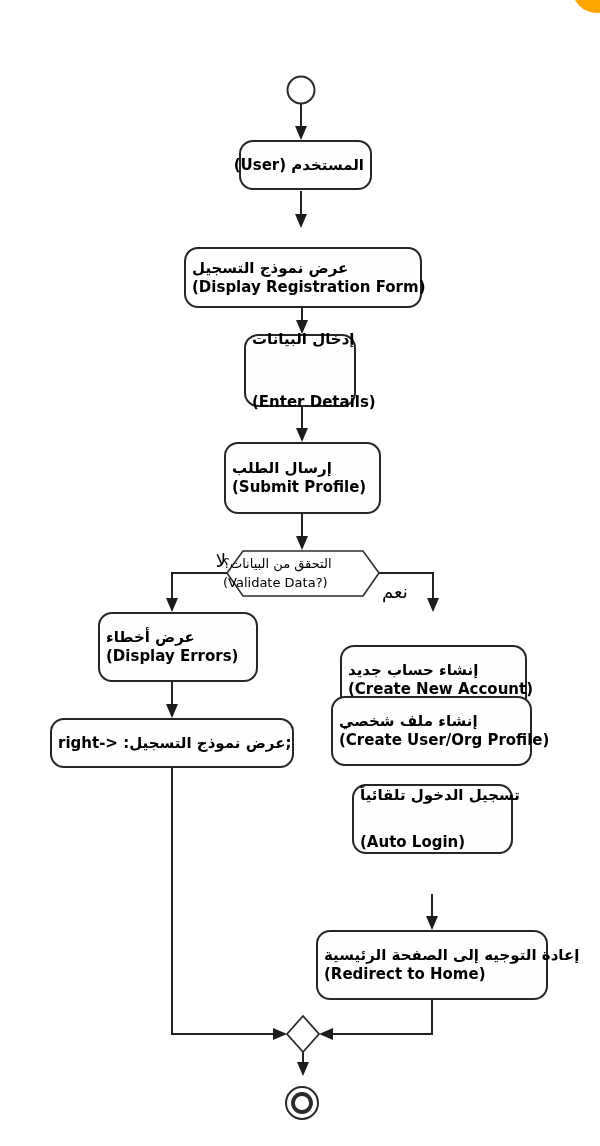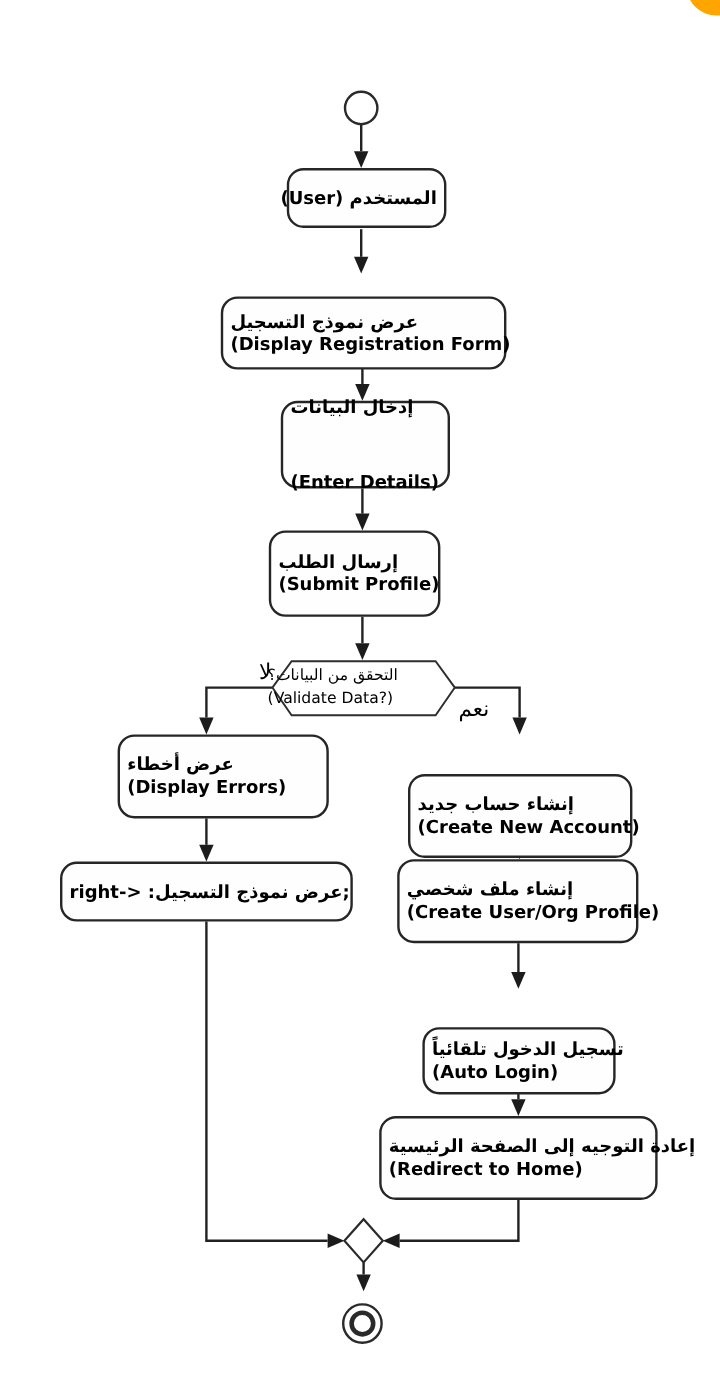--- a/index.html
+++ b/index.html
@@ -86,57 +86,57 @@
 
   <div class="node rtl" style="left:239px;top:140px;width:133px;height:50px;">
     <div class="ln">المستخدم (User)</div>
   </div>
 
   <div class="node" style="left:184px;top:228px;width:238px;height:61px;margin-top:19px;">
     <div class="ln">عرض نموذج التسجيل</div>
     <div class="ln">(Display Registration Form)</div>
   </div>
 
-  <div class="node" style="left:234px;top:334px;width:141px;height:73px;gap:44px;">
+  <div class="node" style="left:244px;top:334px;width:112px;height:73px;gap:44px;">
     <div class="ln">إدخال البيانات</div>
     <div class="ln">(Enter Details)</div>
   </div>
 
-  <div class="node" style="left:224px;top:442px;width:143px;height:72px;">
+  <div class="node" style="left:224px;top:442px;width:157px;height:72px;">
     <div class="ln">إرسال الطلب</div>
     <div class="ln">(Submit Profile)</div>
   </div>
 
   <div class="hex-label">
     <div class="ln">التحقق من البيانات؟</div>
     <div class="ln">(Validate Data?)</div>
   </div>
   <div class="branch-label branch-no">لا</div>
   <div class="branch-label branch-yes">نعم</div>
 
-  <div class="node" style="left:98px;top:612px;width:176px;height:70px;">
+  <div class="node" style="left:98px;top:612px;width:160px;height:70px;">
     <div class="ln">عرض أخطاء</div>
     <div class="ln">(Display Errors)</div>
   </div>
 
   <div class="node ltr raw-box" style="left:50px;top:718px;width:244px;height:50px;">
     <div class="ln">right-&gt; :عرض نموذج التسجيل;</div>
   </div>
 
   <div class="node" style="left:340px;top:645px;width:187px;height:70px;">
     <div class="ln">إنشاء حساب جديد</div>
     <div class="ln">(Create New Account)</div>
   </div>
 
-  <div class="node" style="left:331px;top:716px;width:201px;height:70px;">
+  <div class="node" style="left:331px;top:696px;width:201px;height:70px;">
     <div class="ln">إنشاء ملف شخصي</div>
     <div class="ln">(Create User/Org Profile)</div>
   </div>
 
-  <div class="node" style="left:352px;top:856px;width:161px;height:56px;">
+  <div class="node" style="left:352px;top:784px;width:161px;height:70px;justify-content:space-between;">
     <div class="ln">تسجيل الدخول تلقائياً</div>
     <div class="ln">(Auto Login)</div>
   </div>
 
   <div class="node" style="left:316px;top:930px;width:232px;height:70px;">
     <div class="ln">إعادة التوجيه إلى الصفحة الرئيسية</div>
     <div class="ln">(Redirect to Home)</div>
   </div>
 
   <div class="orange-dot"></div>

